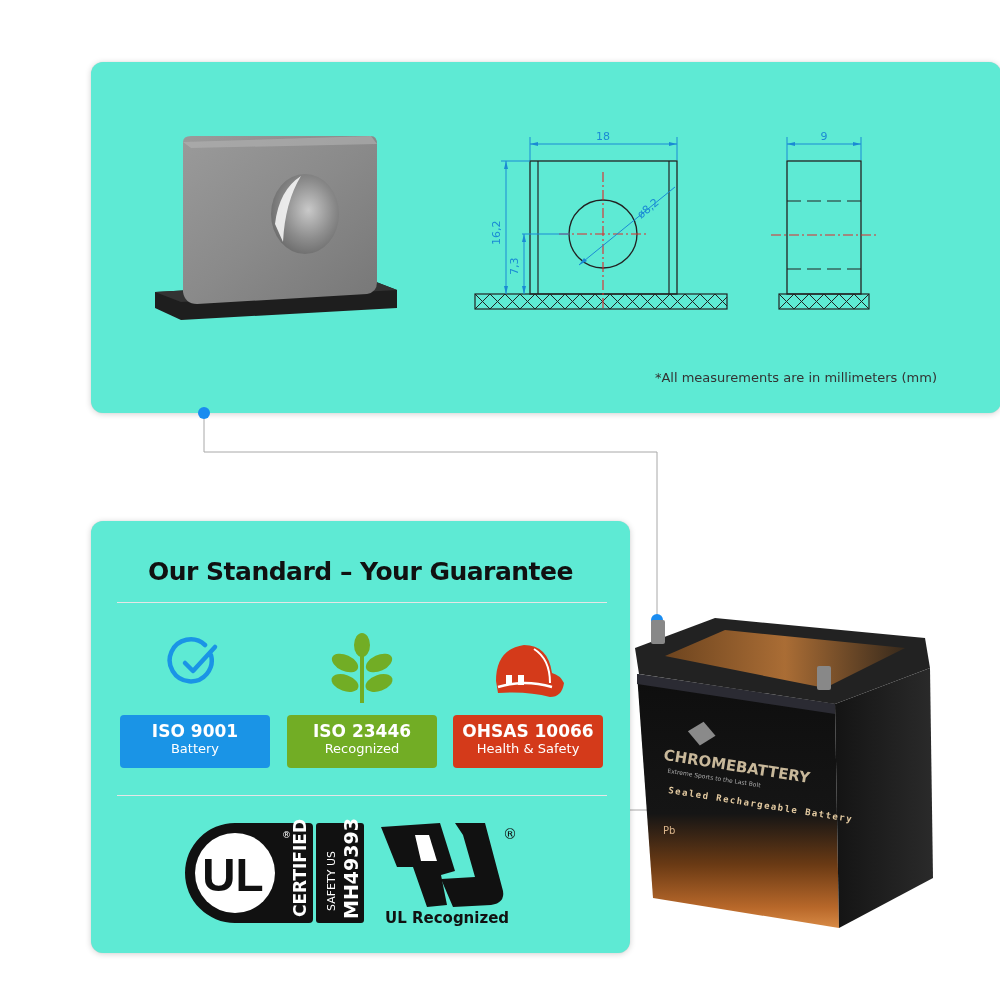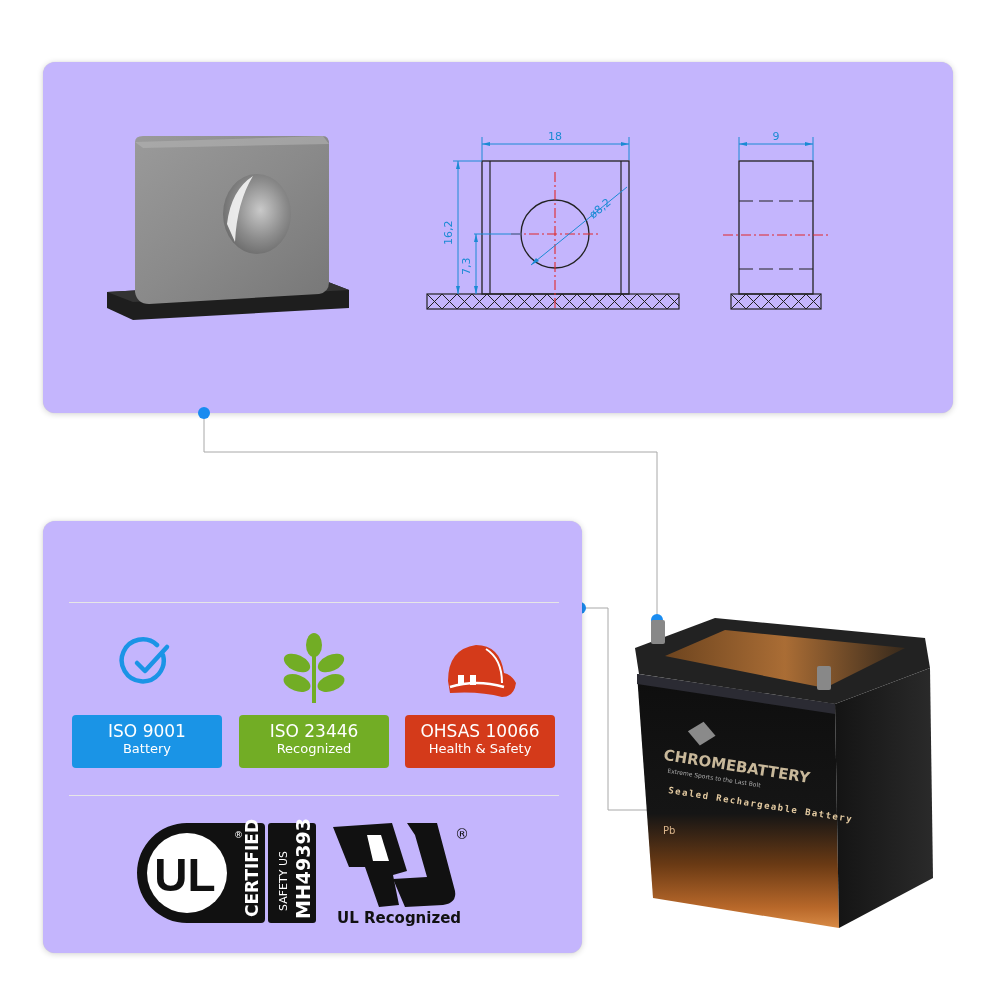--- a/index.html
+++ b/index.html
@@ -1,21 +1,22 @@
 <!DOCTYPE html>
 <html><head>
 <meta charset="utf-8">
 <style>
   * { box-sizing: border-box; margin: 0; padding: 0; }
   html, body { width: 1000px; height: 1000px; background: #ffffff; overflow: hidden; }
   body { position: relative; font-family: "DejaVu Sans", sans-serif; color: #111; }
 
   .card {
-    position: absolute; background: #c4b5fd; border-radius: 12px;
+    position: absolute; background: #5eead4; border-radius: 12px;
     box-shadow: 0 1px 6px rgba(0,0,0,0.18), 0 0 1px rgba(0,0,0,0.15);
+    margin-left: 48px;
   }
   #top-card { left: 43px; top: 62px; width: 910px; height: 351px; }
   #bottom-card { left: 43px; top: 521px; width: 539px; height: 432px; }
 
   .note {
     position: absolute; right: 64px; top: 308px;
     font-family: "DejaVu Sans", sans-serif; font-size: 13px; color: #333;
   }
 
   .title {
@@ -26,21 +27,21 @@
   .divider { position: absolute; left: 26px; width: 490px; height: 1px; background: #e6e6e6; }
   #div1 { top: 81px; }
   #div2 { top: 274px; }
 
   .cert { position: absolute; top: 112px; width: 150px; height: 136px; }
   .cert .icon { position: absolute; left: 0; right: 0; top: 0; height: 72px; display: flex; justify-content: center; }
   .cert .badge {
     position: absolute; left: 0; top: 82px; width: 150px; height: 53px; border-radius: 4px;
     color: #fff; text-align: center;
   }
-  .badge .b-title { display: block; font-weight: normal; font-size: 17px; margin-top: 6px; line-height: 20px; }
+  .badge .b-title { display: block; font-weight: bold; font-size: 17px; margin-top: 6px; line-height: 20px; }
   .badge .b-sub { display: block; font-size: 13px; line-height: 16px; }
   #cert-1 { left: 29px; }
   #cert-2 { left: 196px; }
   #cert-3 { left: 362px; }
 
   .ul-logos { position: absolute; left: 94px; top: 298px; width: 360px; height: 110px; }
 
   .connector { position: absolute; pointer-events: none; }
   .dot { position: absolute; width: 12px; height: 12px; border-radius: 50%; background: #1a8cf0; }
 </style>
@@ -120,32 +121,34 @@
     <line x1="16" y1="142" x2="90" y2="142" stroke="#222" stroke-width="1.2" stroke-dasharray="14,6"></line>
     <line x1="0" y1="108" x2="108" y2="108" stroke="#e0282a" stroke-width="1.1" stroke-dasharray="10,3,2,3"></line>
     <line x1="16" y1="10" x2="16" y2="33" stroke="#1a8ad4" stroke-width="1"></line>
     <line x1="90" y1="10" x2="90" y2="33" stroke="#1a8ad4" stroke-width="1"></line>
     <line x1="16" y1="17" x2="90" y2="17" stroke="#1a8ad4" stroke-width="1"></line>
     <polygon points="16,17 24,15 24,19" fill="#1a8ad4"></polygon>
       <polygon points="90,17 82,15 82,19" fill="#1a8ad4"></polygon>
     <text x="53" y="13" text-anchor="middle" font-size="11" fill="#1a8ad4">9</text>
   </svg>
 
+  <div class="note">*All measurements are in millimeters (mm)</div>
 </div>
 
 <svg class="connector" style="left:0;top:0;" width="1000" height="1000">
   <polyline points="204,413 204,452 657,452 657,620" fill="none" stroke="#a8a8a8" stroke-width="1"></polyline>
   <polyline points="580,608 608,608 608,810 665,810" fill="none" stroke="#a8a8a8" stroke-width="1"></polyline>
 </svg>
 <div class="dot" style="left:198px;top:407px;"></div>
 <div class="dot" style="left:651px;top:614px;"></div>
 <div class="dot" style="left:574px;top:602px;"></div>
 <div class="dot" style="left:664px;top:803px;"></div>
 
 <div class="card" id="bottom-card">
+  <div class="title">Our Standard – Your Guarantee</div>
   <div class="divider" id="div1"></div>
 
   <div class="cert" id="cert-1">
     <div class="icon">
       <svg width="60" height="60" viewBox="0 0 60 60">
         <path d="M46,22 A21,21 0 1 1 40,12" fill="none" stroke="#1a94e6" stroke-width="4.5" stroke-linecap="round"></path>
         <polyline points="20,30 28,38 50,14" fill="none" stroke="#1a94e6" stroke-width="4.5" stroke-linecap="round" stroke-linejoin="round"></polyline>
       </svg>
     </div>
     <div class="badge" style="background:#1a94e6;">

